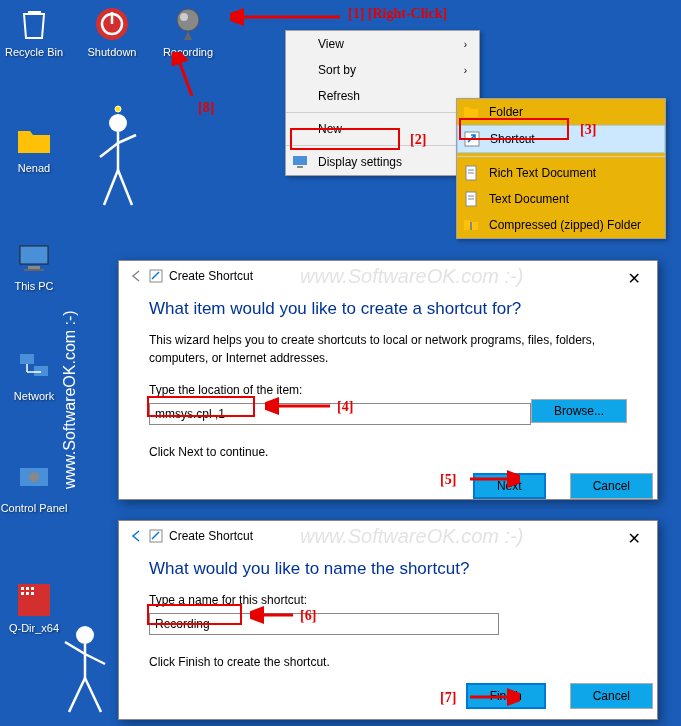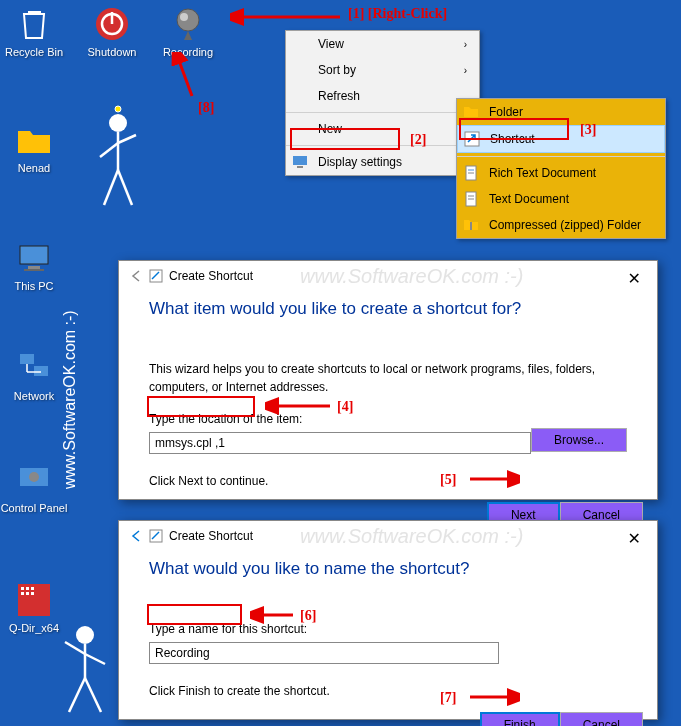--- a/index.html
+++ b/index.html
@@ -17,24 +17,24 @@
     .sub-arrow { font-size: 10px; }
     
     .submenu { position: absolute; background: #eab308; border: 1px solid #a0a0a0; box-shadow: 2px 2px 4px rgba(0,0,0,0.3); font-size: 12px; width: 210px; z-index: 11; }
     
     .red-box { border: 2px solid #e60000; position: absolute; z-index: 20; pointer-events: none; }
     
     .wizard { position: absolute; background: white; border: 1px solid #888; box-shadow: 3px 3px 10px rgba(0,0,0,0.4); z-index: 5; }
     .wizard-header { display: flex; align-items: center; padding: 8px 10px; font-size: 12px; }
     .wizard-close { position: absolute; right: 8px; top: 6px; font-size: 16px; cursor: pointer; padding: 2px 8px; }
     .wizard-title { color: #003399; font-size: 17px; font-weight: 400; padding: 8px 30px 12px; }
-    .wizard-text { font-size: 12px; padding: 0 30px; line-height: 1.5; margin-top: 29px; }
+    .wizard-text { font-size: 12px; padding: 0 30px; line-height: 1.5; }
     .wizard-input { border: 1px solid #888; padding: 3px 5px; font-size: 12px; margin: 4px 0; }
-    .wizard-footer { display: flex; justify-content: flex-end; gap: 0; padding: 12px 14px; }
-    .wizard-btn { padding: 4px 22px; font-size: 12px; background: #8b5cf6; border: 1px solid #adadad; cursor: pointer; }
+    .wizard-footer { display: flex; justify-content: flex-end; gap: 24px; padding: 12px 4px; }
+    .wizard-btn { padding: 4px 22px; font-size: 12px; background: #0ea5e9; border: 1px solid #adadad; cursor: pointer; }
     .wizard-btn.primary { border: 2px solid #0078d7; }
     
     .annotation { position: absolute; color: #e60000; font-weight: bold; font-size: 14px; z-index: 30; pointer-events: none; font-family: Liberation Serif, serif; }
     .arrow { position: absolute; z-index: 25; pointer-events: none; }
     
     .watermark { position: absolute; color: rgba(200,200,200,0.5); font-size: 20px; font-style: italic; z-index: 6; pointer-events: none; }
     
     .side-text { position: absolute; left: 70px; top: 480px; color: white; font-size: 16px; transform: rotate(-90deg); transform-origin: left; white-space: nowrap; }
     
     .stick-figure { position: absolute; pointer-events: none; }

